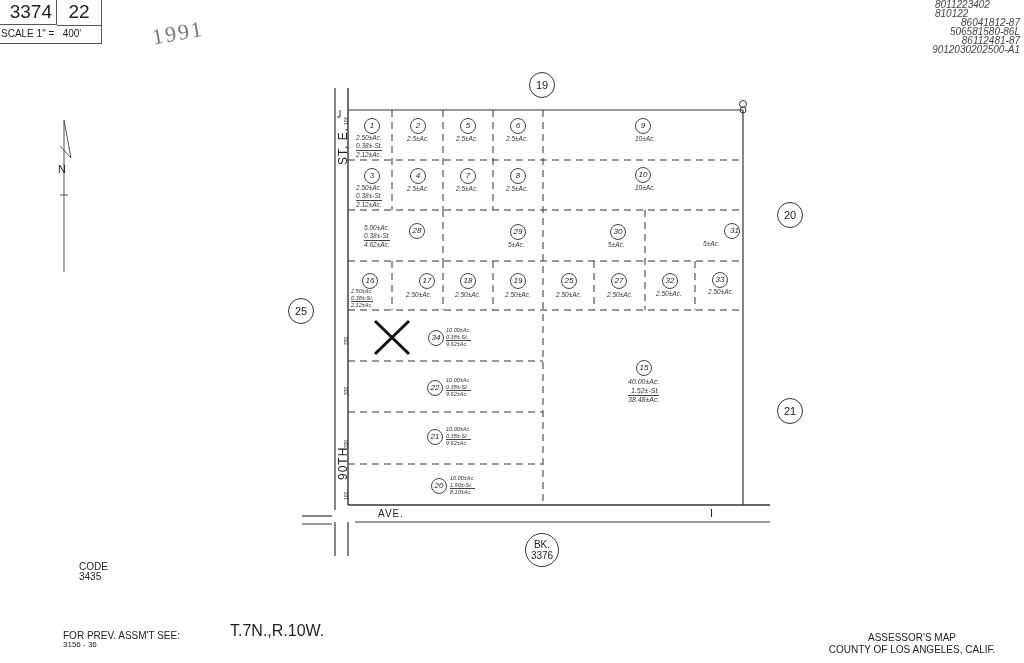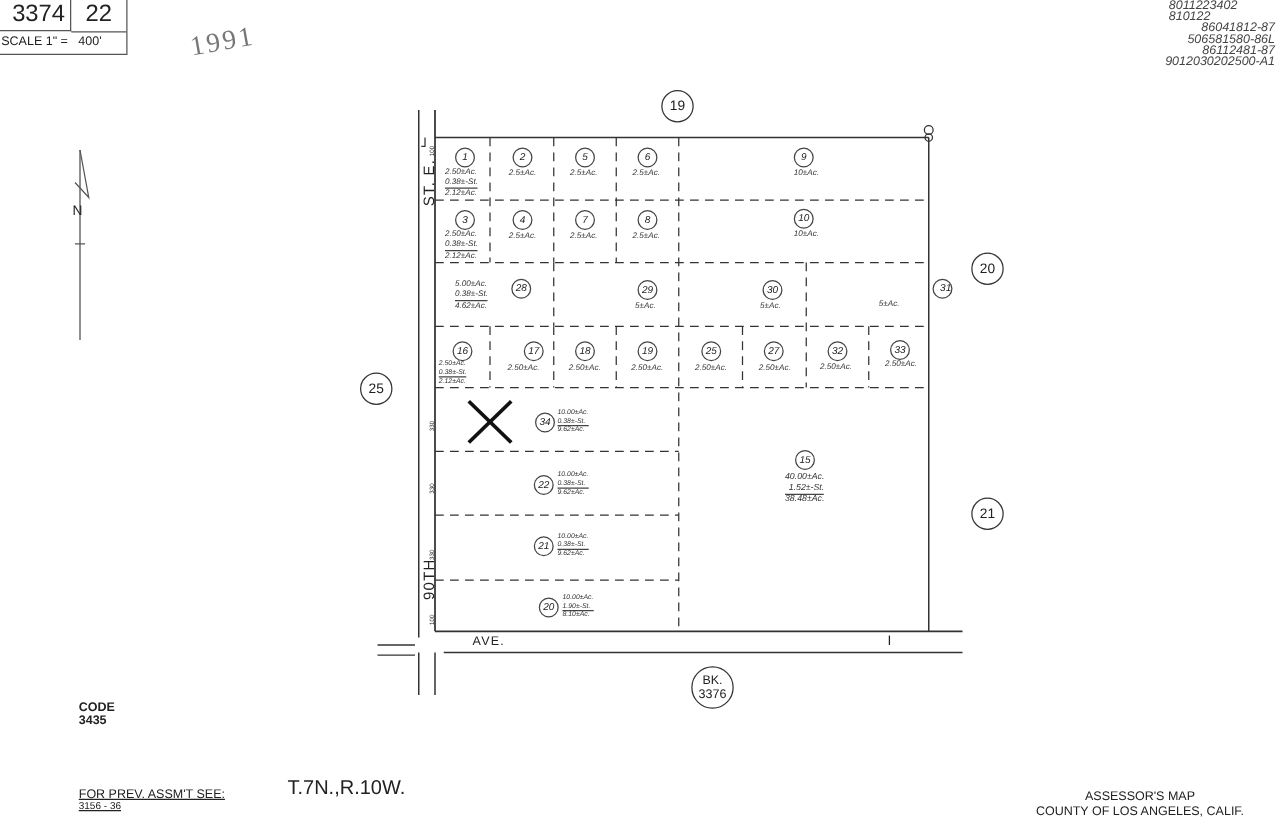--- a/index.html
+++ b/index.html
@@ -94,21 +94,21 @@
   <circle cx="743" cy="104" r="3.5" fill="none" stroke="#333"></circle>
   <circle cx="743" cy="110" r="3" fill="none" stroke="#333"></circle>
 </svg>
 
 <div class="abs" style="left:375px;top:321px;width:34px;height:33px;"></div>
 
 <div class="circ" style="left:529px;top:72px;width:24px;height:24px;line-height:24px;">19</div>
 <div class="circ" style="left:777px;top:202px;width:24px;height:24px;line-height:24px;">20</div>
 <div class="circ" style="left:777px;top:398px;width:24px;height:24px;line-height:24px;">21</div>
 <div class="circ" style="left:288px;top:298px;width:24px;height:24px;line-height:24px;">25</div>
-<div class="circ" style="left:525px;top:533px;width:34px;height:34px;font-size:10px;line-height:11px;padding-top:5px;box-sizing:border-box;white-space:pre;margin-left:28px;">BK.
+<div class="circ" style="left:525px;top:533px;width:34px;height:34px;font-size:10px;line-height:11px;padding-top:5px;box-sizing:border-box;white-space:pre;">BK.
 3376</div>
 
 <div class="rot" style="left:336px;top:165px;font-size:12px;letter-spacing:1px;">ST. E.</div>
 <div class="rot" style="left:336px;top:480px;font-size:12px;letter-spacing:1px;">90TH</div>
 <div class="abs" style="left:378px;top:508px;font-size:10px;letter-spacing:1px;">AVE.</div>
 <div class="abs" style="left:710px;top:507px;font-size:11px;">I</div>
 
 <div class="rot" style="left:343px;top:125px;font-size:5px;">100</div>
 <div class="rot" style="left:343px;top:345px;font-size:5px;">330</div>
 <div class="rot" style="left:343px;top:395px;font-size:5px;">330</div>
@@ -159,21 +159,21 @@
     <div>4.62±Ac.</div>
   </div>
 <div class="parcel-num" style="left:409px;top:223px;">28</div>
 
 <div class="parcel-num" style="left:510px;top:224px;">29</div>
 <div class="acre" style="left:508px;top:241px;">5±Ac.</div>
 
 <div class="parcel-num" style="left:610px;top:224px;">30</div>
 <div class="acre" style="left:608px;top:241px;">5±Ac.</div>
 
-<div class="parcel-num" style="left:746px;top:223px;text-align:right;">31</div>
+<div class="parcel-num" style="left:724px;top:223px;text-align:right;">31</div>
 <div class="acre" style="left:703px;top:240px;">5±Ac.</div>
 
 <div class="parcel-num" style="left:362px;top:273px;">16</div>
 <div class="acre" style="left:351px;top:288px;font-size:5.5px;line-height:6.5px;">
     <div>2.50±Ac.</div>
     <div class="ul">0.38±-St.</div>
     <div>2.12±Ac.</div>
   </div>
 
 <div class="parcel-num" style="left:419px;top:273px;">17</div>
@@ -225,25 +225,25 @@
     <div>8.10±Ac.</div>
   </div>
 
 <div class="parcel-num" style="left:636px;top:360px;">15</div>
 <div class="acre" style="left:628px;top:378px;font-size:7px;line-height:8.5px;">
     <div>40.00±Ac.</div>
     <div class="ul" style="padding-left:3px">1.52±-St.</div>
     <div>38.48±Ac.</div>
   </div>
 
-<div class="abs bottom-lbl" style="left:63px;top:562px;font-weight:bold;">
+<div class="abs bottom-lbl" style="left:79px;top:562px;">
   <div>CODE</div>
   <div>3435</div>
 </div>
-<div class="abs" style="left:63px;top:631px;font-size:10px;line-height:9px;text-decoration:underline;">
+<div class="abs" style="left:63px;top:631px;font-size:10px;line-height:9px;">
   <div>FOR PREV. ASSM'T SEE:</div>
   <div style="font-size:8px;">3156 - 36</div>
 </div>
 <div class="abs" style="left:230px;top:622px;font-size:16px;">T.7N.,R.10W.</div>
 <div class="abs" style="left:800px;top:632px;width:224px;text-align:center;font-size:10px;line-height:12px;">
   <div>ASSESSOR'S MAP</div>
   <div>COUNTY OF LOS ANGELES, CALIF.</div>
 </div>
 
 </body></html>

